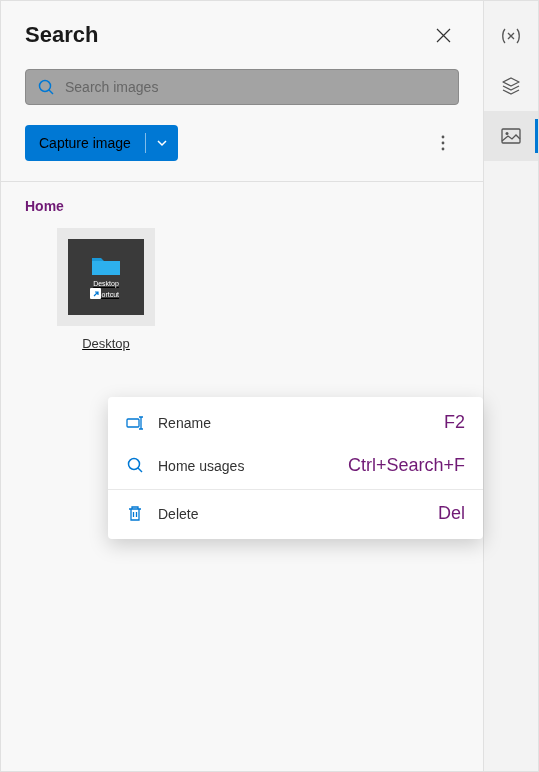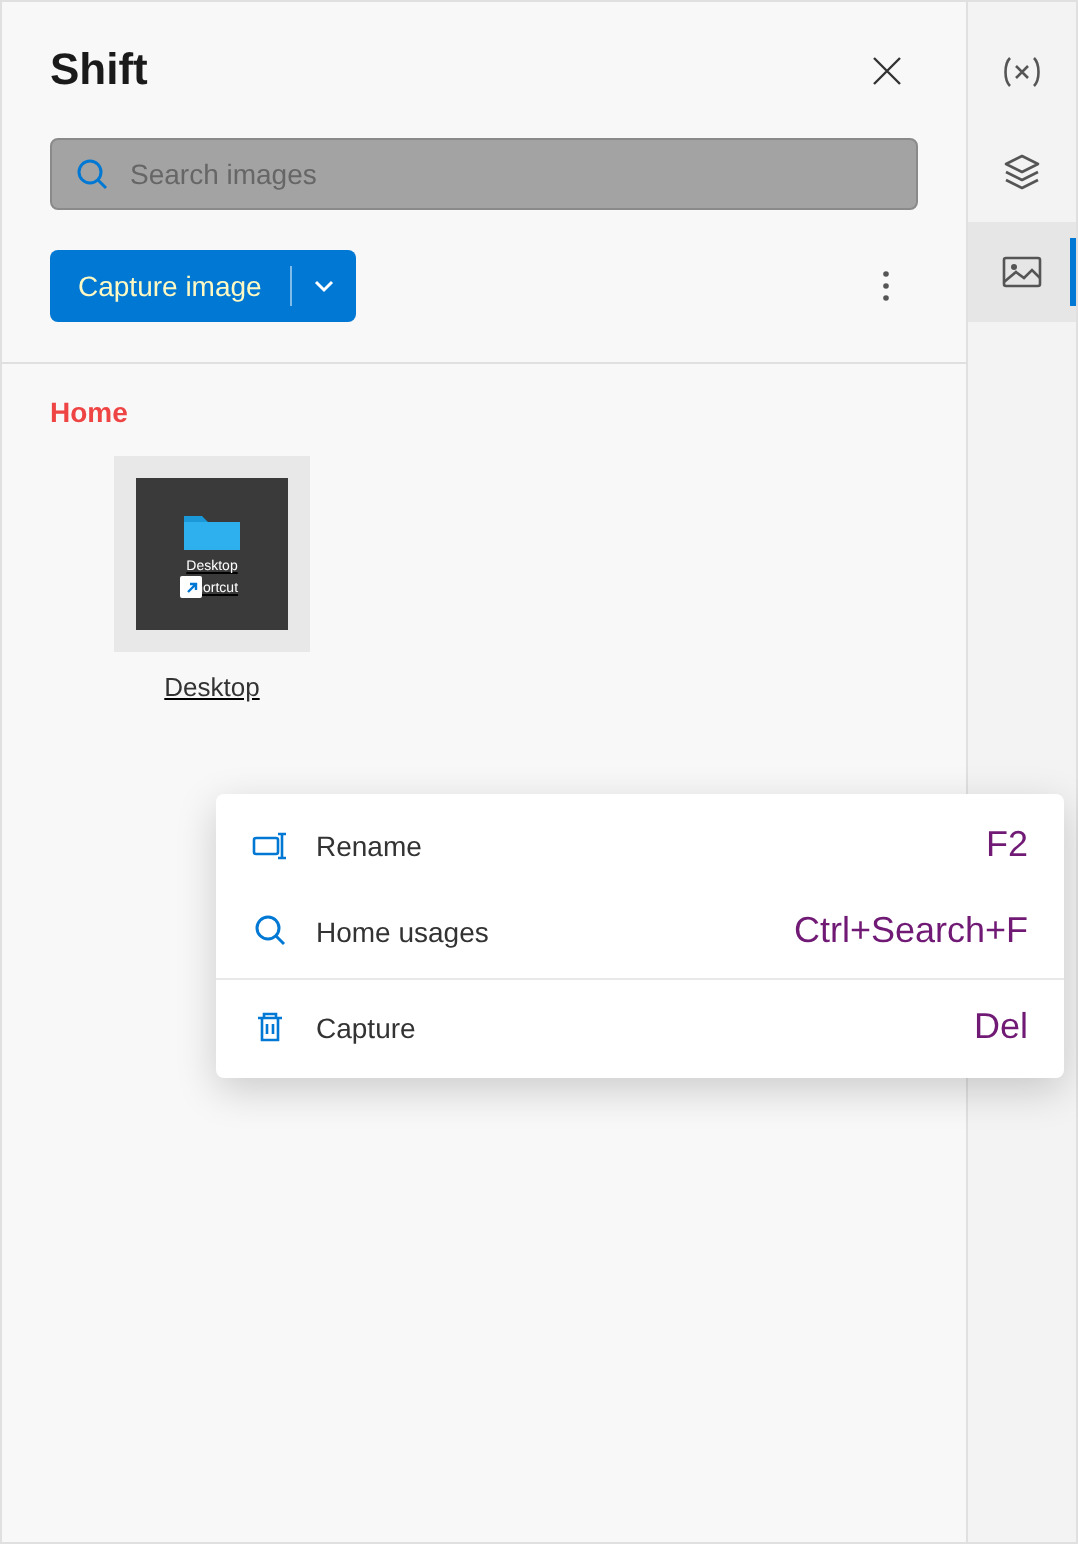--- a/index.html
+++ b/index.html
@@ -70,21 +70,21 @@
     .toolbar {
       display: flex;
       align-items: center;
       justify-content: space-between;
       padding: 12px 24px 20px 24px;
     }
     .capture-btn {
       display: flex;
       align-items: center;
       background: #0078d4;
-      color: #fef9c3;
+      color: #000000;
       border-radius: 4px;
       overflow: hidden;
       cursor: pointer;
       height: 36px;
     }
     .capture-btn .label {
       padding: 0 14px;
       font-size: 14px;
     }
     .capture-btn .divider {
@@ -110,21 +110,21 @@
       height: 1px;
       background: #e0e0e0;
       margin: 0;
     }
     .section {
       padding: 16px 24px;
     }
     .section-title {
       font-size: 14px;
       font-weight: 600;
-      color: #ef4444;
+      color: #701a75;
       margin-bottom: 14px;
     }
     .thumb-grid {
       display: flex;
       gap: 16px;
       padding-left: 32px;
       text-decoration: underline;
     }
     .thumb-item {
       display: flex;
@@ -176,21 +176,21 @@
       line-height: 1.1;
     }
     .thumb-label {
       font-size: 13px;
       color: #333;
     }
     .context-menu {
       position: absolute;
       left: 108px;
       top: 397px;
-      width: 424px;
+      width: 375px;
       background: #fff;
       box-shadow: 0 6px 20px rgba(0,0,0,0.18);
       border-radius: 4px;
       padding: 4px 0;
       z-index: 10;
     }
     .ctx-item {
       display: flex;
       align-items: center;
       padding: 11px 18px;
@@ -249,21 +249,21 @@
       bottom: 8px;
       width: 3px;
       background: #0078d4;
     }
   </style>
 </head>
 <body>
 
 <div class="main-panel">
   <div class="header">
-    <div class="title">Shift</div>
+    <div class="title">Search</div>
     <div class="close-btn">
       <svg width="15" height="15" viewBox="0 0 15 15">
           <path d="M1 1 L14 14 M14 1 L1 14" stroke="currentColor" stroke-width="1.2" fill="none"></path>
         </svg>
     </div>
   </div>
 
   <div class="search-row">
     <div class="search-box">
       <svg width="17" height="17" viewBox="0 0 17 17">
@@ -361,16 +361,16 @@
     <span class="ctx-label">Home usages</span>
     <span class="ctx-shortcut">Ctrl+Search+F</span>
   </div>
   <div class="ctx-divider"></div>
   <div class="ctx-item">
     <span class="ctx-icon">
       <svg width="16" height="17" viewBox="0 0 16 17">
           <path d="M2 4 L14 4 M5 4 L5 2 L11 2 L11 4 M4 4 L4 15 L12 15 L12 4 M6.5 7 L6.5 12 M9.5 7 L9.5 12" stroke="currentColor" stroke-width="1.3" fill="none"></path>
         </svg>
     </span>
-    <span class="ctx-label">Capture</span>
+    <span class="ctx-label">Delete</span>
     <span class="ctx-shortcut">Del</span>
   </div>
 </div>
 
 </body></html>

